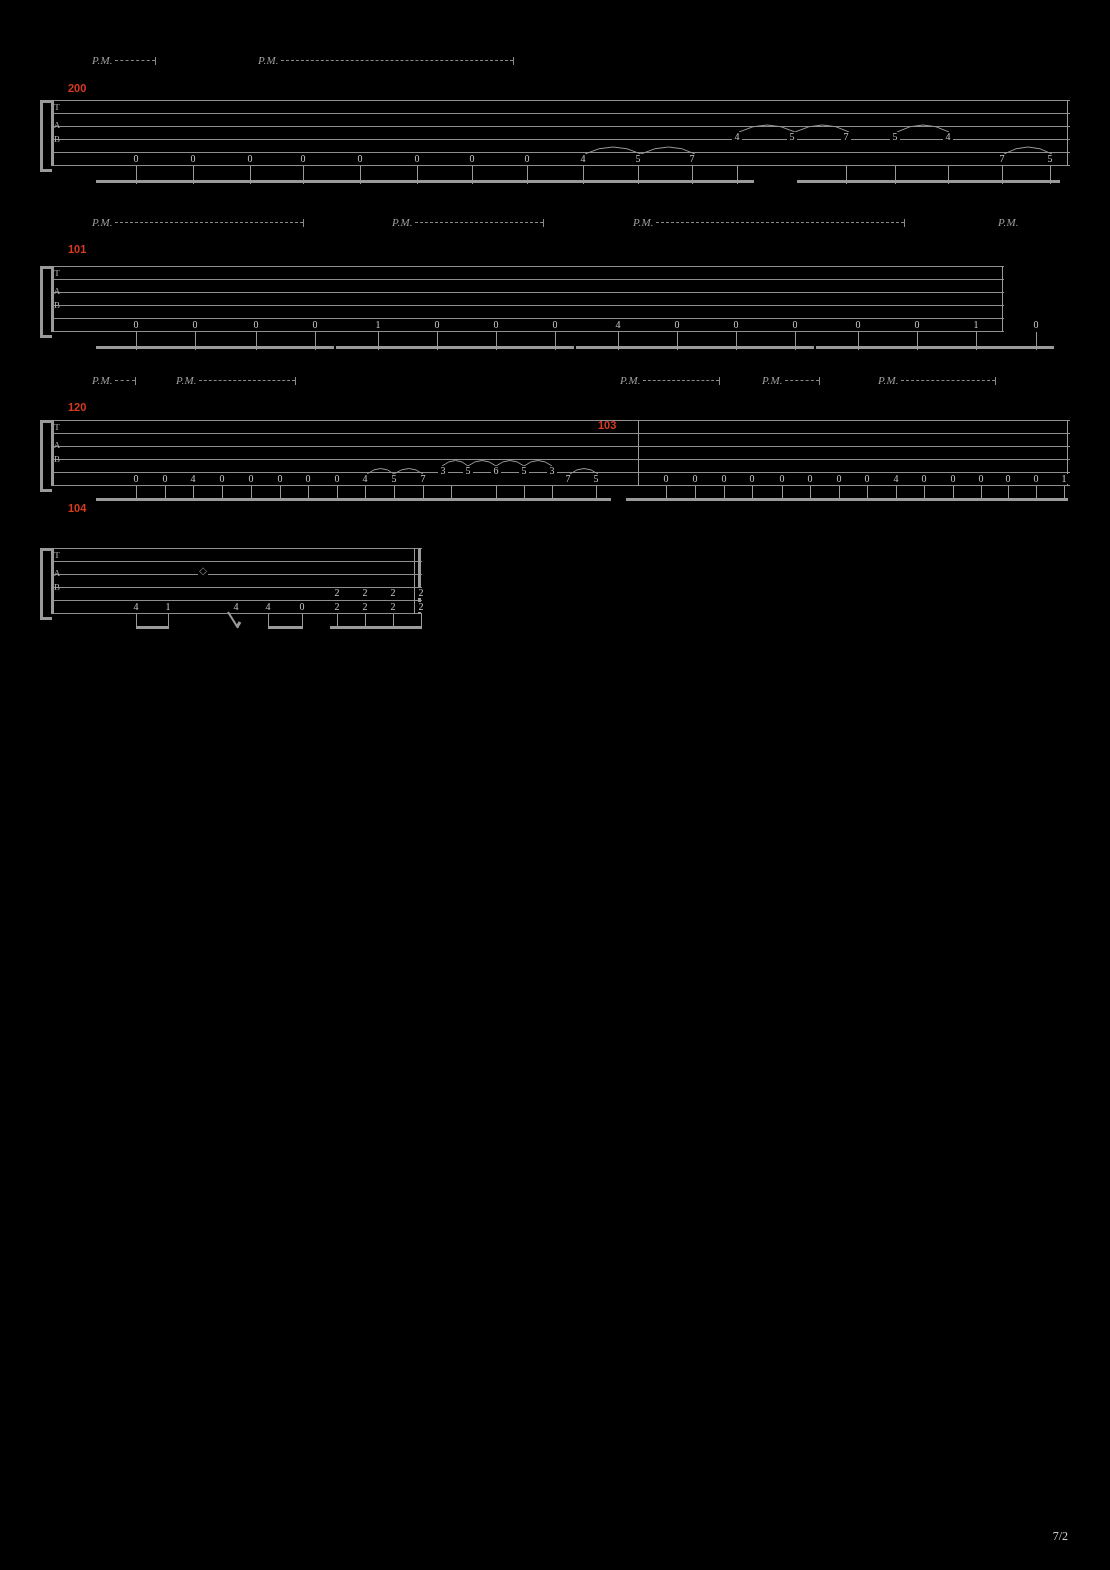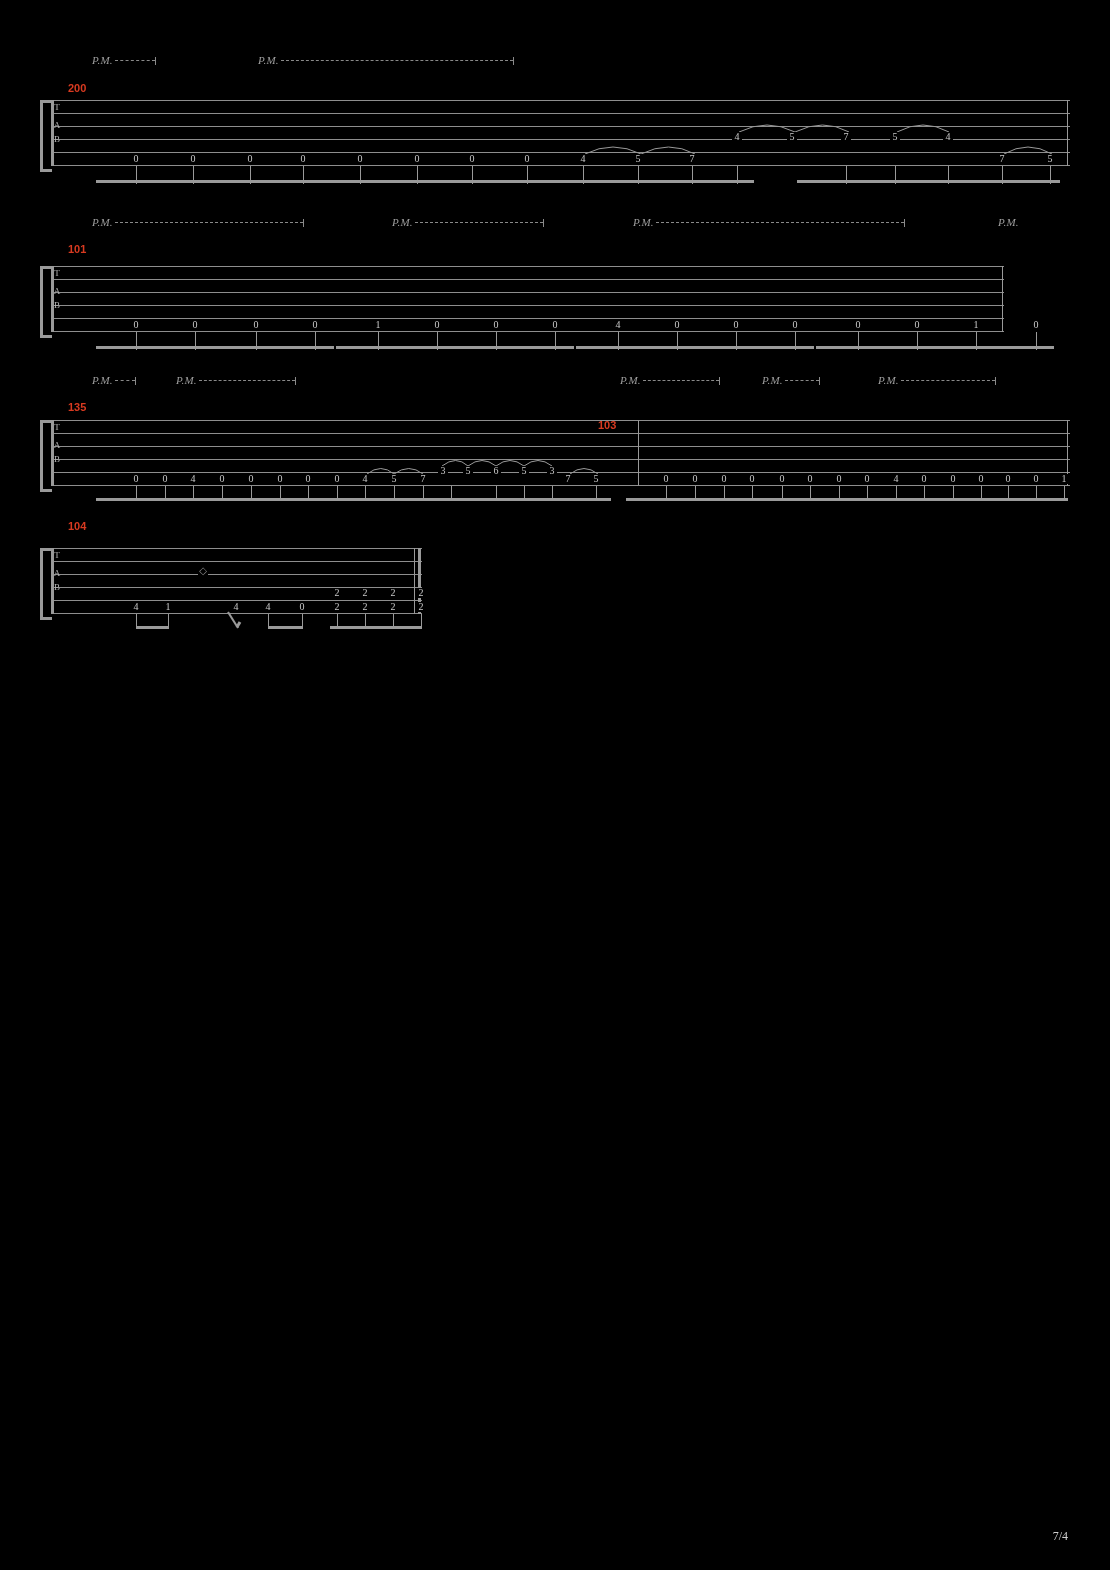--- a/index.html
+++ b/index.html
@@ -300,21 +300,21 @@
   <div class="pm" style="left:620px; top:374px;">
     <span class="lbl">P.M.</span><span class="dash" style="width:76px"></span><span class="end"></span>
   </div>
   <div class="pm" style="left:762px; top:374px;">
     <span class="lbl">P.M.</span><span class="dash" style="width:34px"></span><span class="end"></span>
   </div>
   <div class="pm" style="left:878px; top:374px;">
     <span class="lbl">P.M.</span><span class="dash" style="width:94px"></span><span class="end"></span>
   </div>
 
-  <div class="measnum" style="left:68px; top:401px;">135</div>
+  <div class="measnum" style="left:68px; top:401px;">120</div>
   <div class="measnum" style="left:598px; top:419px;">103</div>
 
   <div class="system" style="left:40px; top:416px; width:1030px; height:90px;">
     <div class="bracket" style="left:0px; top:4px; height:66px;"></div>
     <div class="staff" style="left:11px; top:4px; width:1019px;"></div>
     <div class="barline thick" style="left:11px; top:4px; height:66px;"></div>
     <div class="barline" style="left:598px; top:4px; height:66px;"></div>
     <div class="barline" style="left:1027px; top:4px; height:66px;"></div>
     <div class="tabword" style="left:12px; top:6px;">T</div>
     <div class="tabword" style="left:12px; top:24px;">A</div>
@@ -416,21 +416,21 @@
     <div class="stem" style="left:913px; top:70px; height:14px;"></div>
     <div class="stem" style="left:941px; top:70px; height:14px;"></div>
     <div class="beam" style="left:815px; top:82px; width:142px;"></div>
 
     <div class="stem" style="left:968px; top:70px; height:14px;"></div>
     <div class="stem" style="left:996px; top:70px; height:14px;"></div>
     <div class="stem" style="left:1024px; top:70px; height:14px;"></div>
     <div class="beam" style="left:928px; top:82px; width:100px;"></div>
   </div>
 
-  <div class="measnum" style="left:68px; top:520px;">104</div>
+  <div class="measnum" style="left:68px; top:502px;">104</div>
 
   <div class="system" style="left:40px; top:544px; width:382px; height:92px;">
     <div class="bracket" style="left:0px; top:4px; height:66px;"></div>
     <div class="staff" style="left:11px; top:4px; width:371px;"></div>
     <div class="barline thick" style="left:11px; top:4px; height:66px;"></div>
     <div class="barline" style="left:374px; top:4px; height:66px;"></div>
     <div class="barline thick" style="left:378px; top:4px; height:66px;"></div>
     <div class="tabword" style="left:12px; top:6px;">T</div>
     <div class="tabword" style="left:12px; top:24px;">A</div>
     <div class="tabword" style="left:12px; top:38px;">B</div>
@@ -466,15 +466,15 @@
     <div class="stem" style="left:262px; top:70px; height:14px;"></div>
     <div class="beam" style="left:228px; top:82px; width:35px;"></div>
 
     <div class="stem" style="left:297px; top:70px; height:14px;"></div>
     <div class="stem" style="left:325px; top:70px; height:14px;"></div>
     <div class="stem" style="left:353px; top:70px; height:14px;"></div>
     <div class="stem" style="left:381px; top:70px; height:14px;"></div>
     <div class="beam" style="left:290px; top:82px; width:92px;"></div>
   </div>
 
-  <div class="footer">7/4</div>
+  <div class="footer">7/2</div>
 
 </div>
 
 </body></html>

